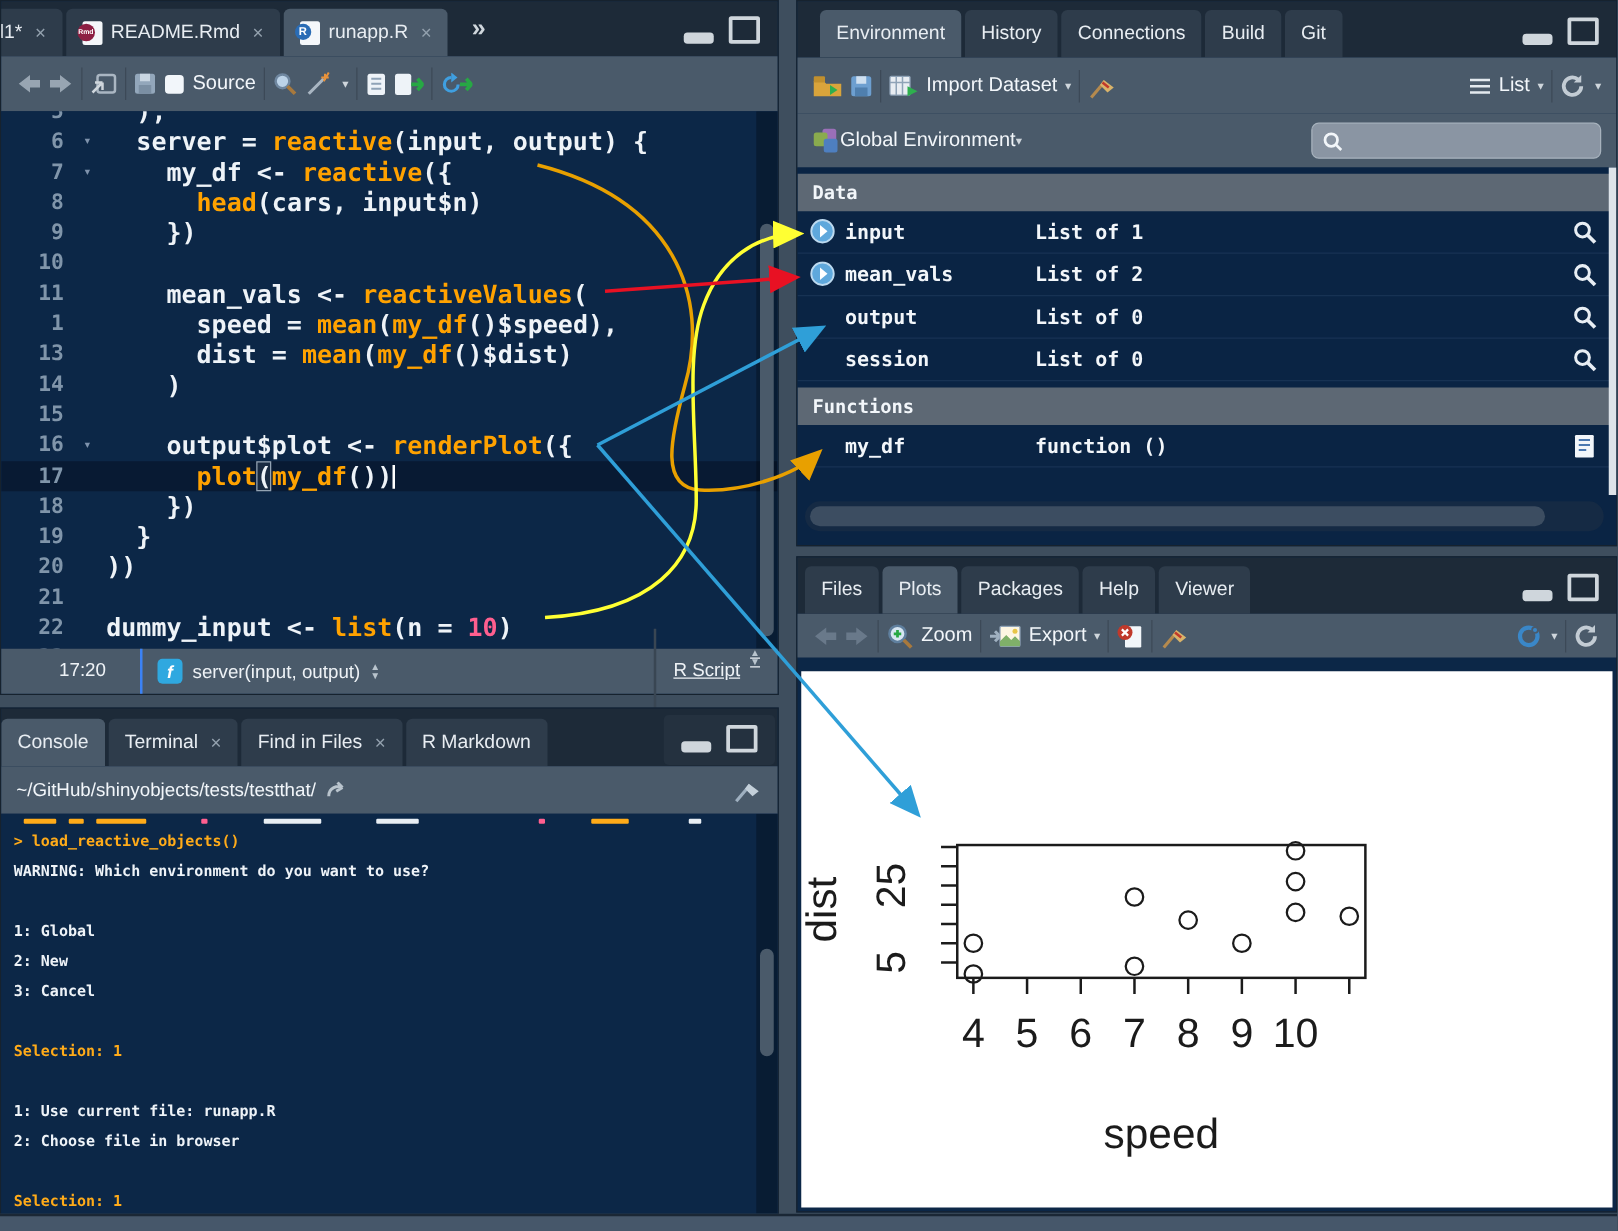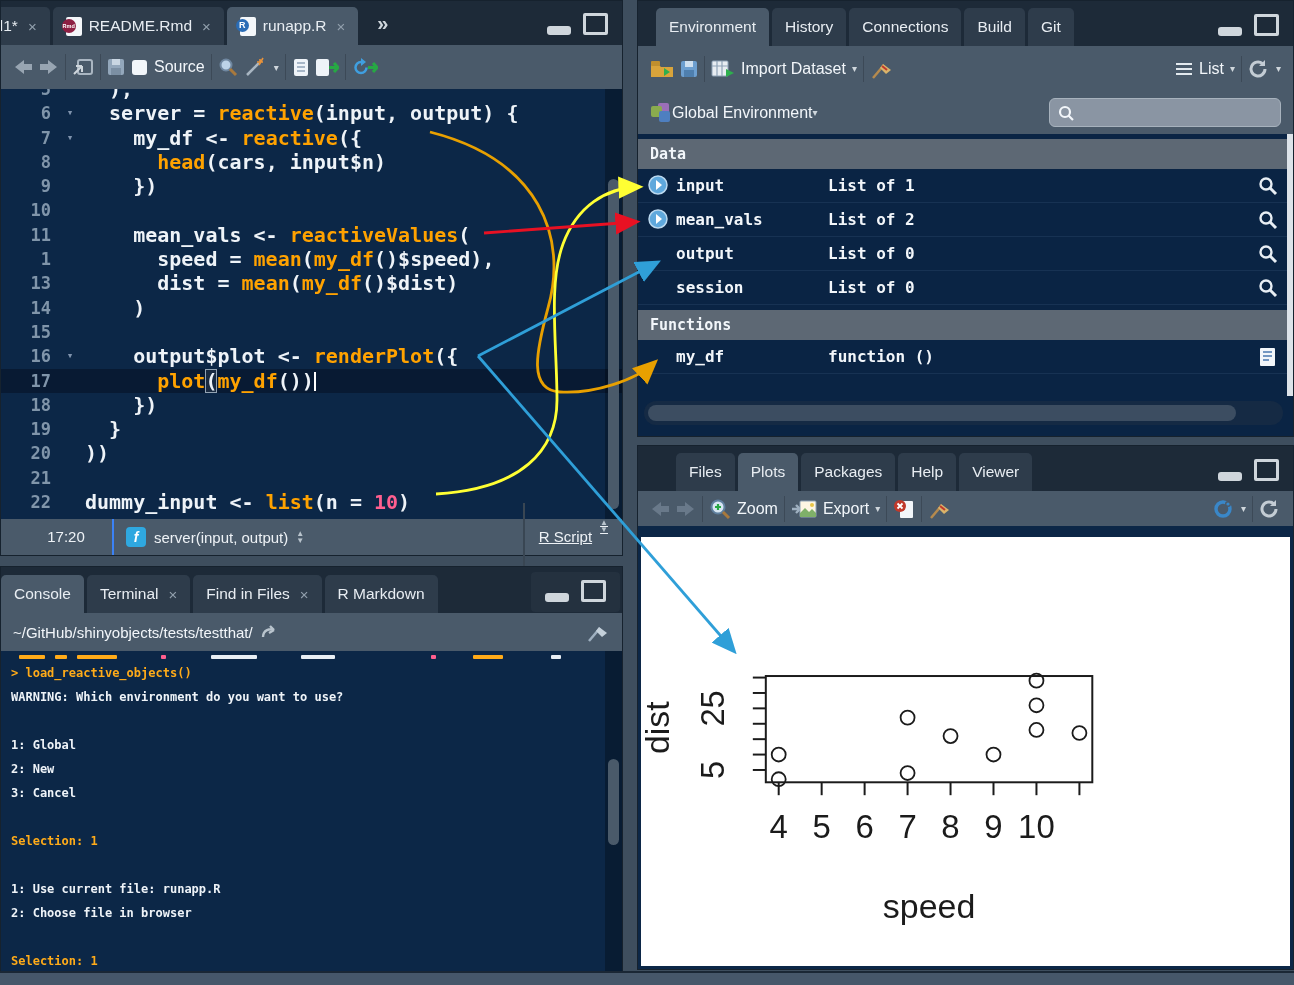--- a/index.html
+++ b/index.html
@@ -480,21 +480,21 @@
           </div>
         </div>
       <div class="hscroll">
           <div class="hthumb"></div>
         </div>
     </div>
     <div class="envedge"></div>
   </div>
 
   <div class="pane" style="left:637px;top:445px;width:657px;height:525px;">
-    <div class="tabstrip" style="height:45px;padding-left:32px;">
+    <div class="tabstrip" style="height:45px;">
       <div class="tabs" id="plots-tabs" style="padding-left:6px;">
           <div class="tab">
             <span class="tablabel">Files</span>
           </div>
           <div class="tab active">
             <span class="tablabel">Plots</span>
           </div>
           <div class="tab">
             <span class="tablabel">Packages</span>
           </div>

